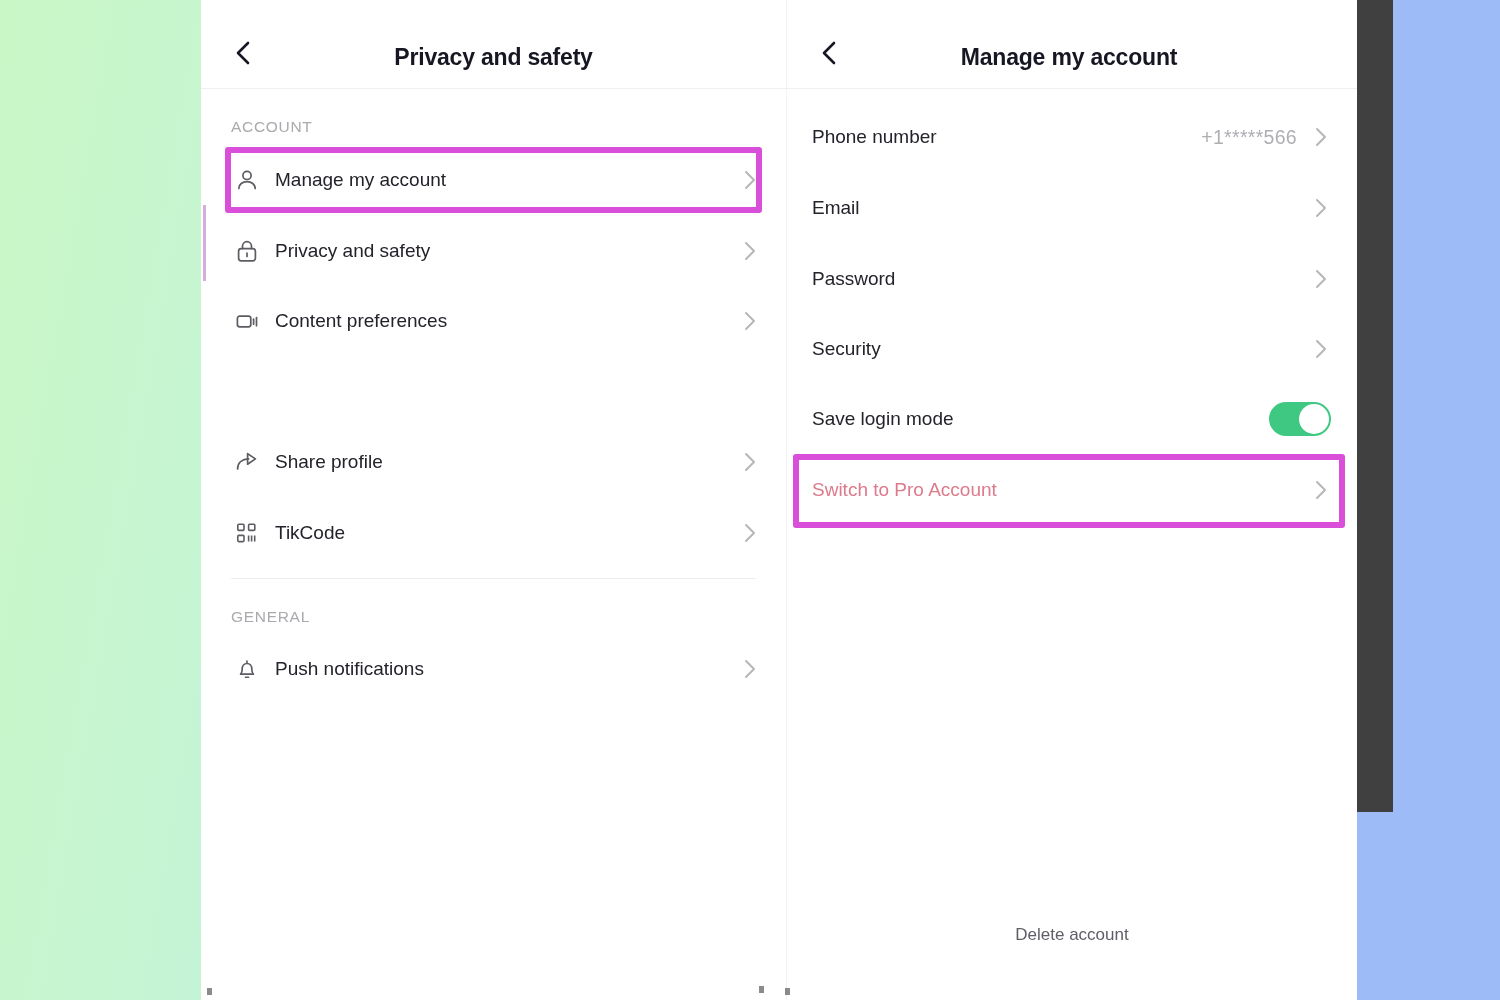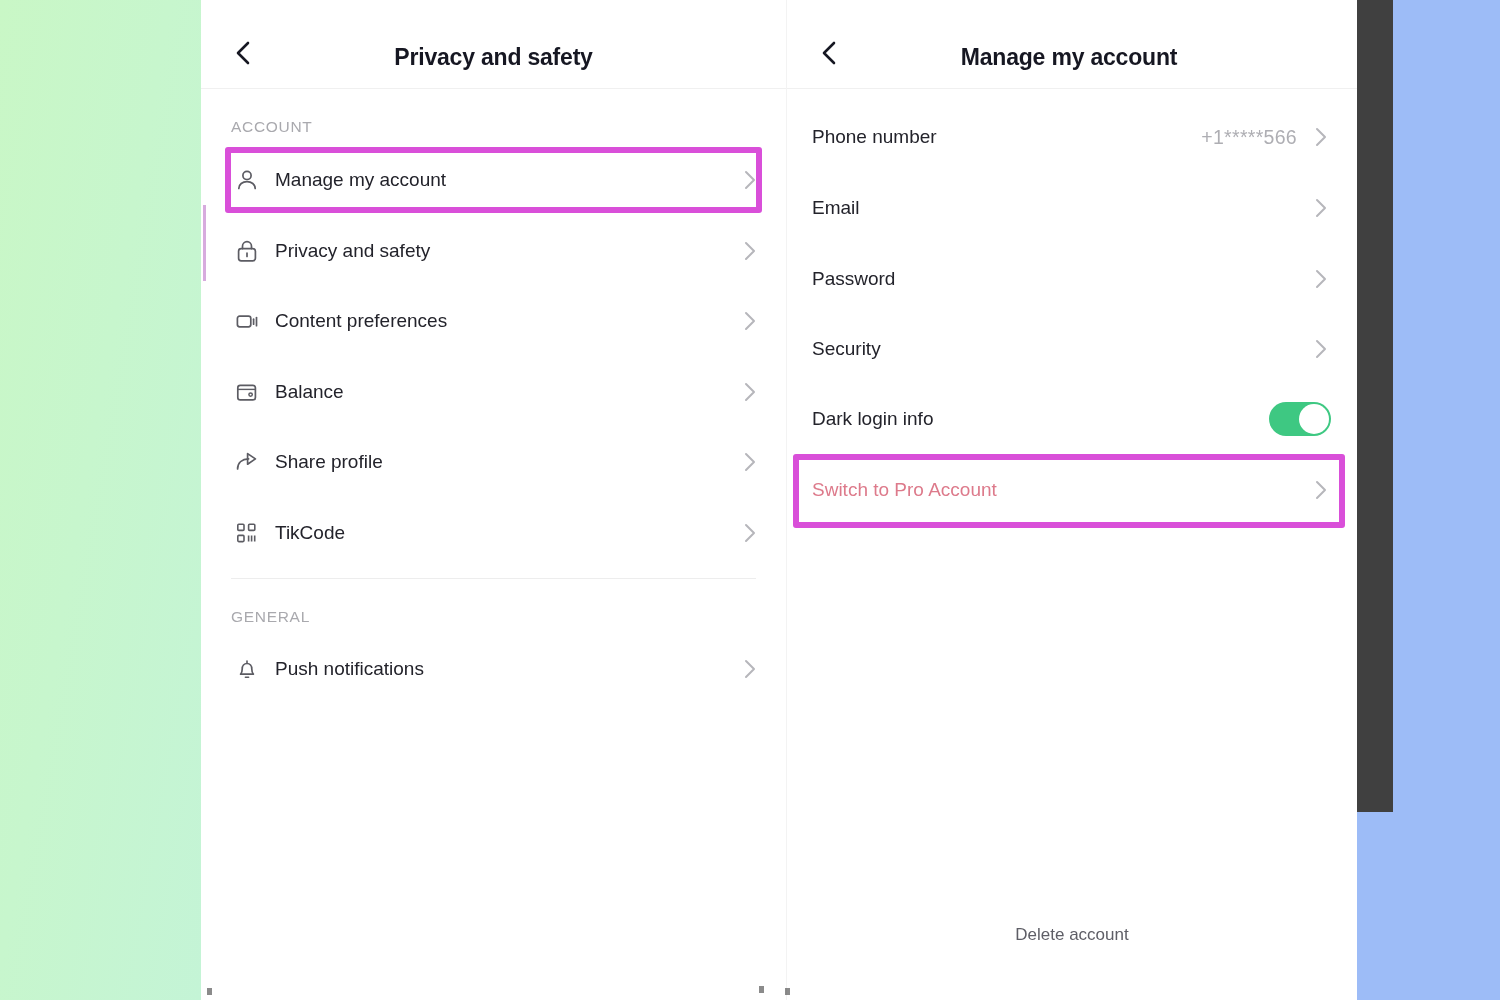--- a/index.html
+++ b/index.html
@@ -294,35 +294,20 @@
           </svg>
         </span>
         <span class="row-label">Content preferences</span>
         <span class="row-chevron">
           <svg width="16" height="26" viewBox="0 0 16 26" fill="none">
             <path d="M4 5 L12 13 L4 21" stroke="#b6b6bb" stroke-width="2" stroke-linecap="round" stroke-linejoin="round"></path>
           </svg>
         </span>
       </div>
 
-      <div class="row" style="top:357px">
-        <span class="row-icon">
-          <svg width="26" height="26" viewBox="0 0 26 26" fill="none">
-            <rect x="3.8" y="6.4" width="17.6" height="14.4" rx="2.4" stroke="#5c5c63" stroke-width="1.7"></rect>
-            <path d="M3.8 10.4h17.6" stroke="#5c5c63" stroke-width="1.4"></path>
-            <circle cx="16.6" cy="15.6" r="1.7" stroke="#5c5c63" stroke-width="1.5"></circle>
-          </svg>
-        </span>
-        <span class="row-label">Balance</span>
-        <span class="row-chevron">
-          <svg width="16" height="26" viewBox="0 0 16 26" fill="none">
-            <path d="M4 5 L12 13 L4 21" stroke="#b6b6bb" stroke-width="2" stroke-linecap="round" stroke-linejoin="round"></path>
-          </svg>
-        </span>
-      </div>
 
       <div class="row" style="top:427px">
         <span class="row-icon">
           <svg width="26" height="26" viewBox="0 0 26 26" fill="none">
             <path d="M3.6 20c0-6.4 4.6-9.8 11-10.1" stroke="#5c5c63" stroke-width="1.7" stroke-linecap="round"></path>
             <path d="M13.6 4.6l7.8 5.3-7.8 5.3z" stroke="#5c5c63" stroke-width="1.7" stroke-linejoin="round" fill="none"></path>
           </svg>
         </span>
         <span class="row-label">Share profile</span>
         <span class="row-chevron">
@@ -418,21 +403,21 @@
       <div class="row" style="top:314px">
         <span class="row-label no-icon">Security</span>
         <span class="row-chevron">
           <svg width="16" height="26" viewBox="0 0 16 26" fill="none">
             <path d="M4 5 L12 13 L4 21" stroke="#b6b6bb" stroke-width="2" stroke-linecap="round" stroke-linejoin="round"></path>
           </svg>
         </span>
       </div>
 
       <div class="row" style="top:384px">
-        <span class="row-label no-icon">Dark login info</span>
+        <span class="row-label no-icon">Save login mode</span>
         <span class="toggle">
           <span class="knob"></span>
         </span>
       </div>
 
       <div class="row row-pro" style="top:455px">
         <span class="row-label no-icon">Switch to Pro Account</span>
         <span class="row-chevron">
           <svg width="16" height="26" viewBox="0 0 16 26" fill="none">
             <path d="M4 5 L12 13 L4 21" stroke="#b6b6bb" stroke-width="2" stroke-linecap="round" stroke-linejoin="round"></path>

